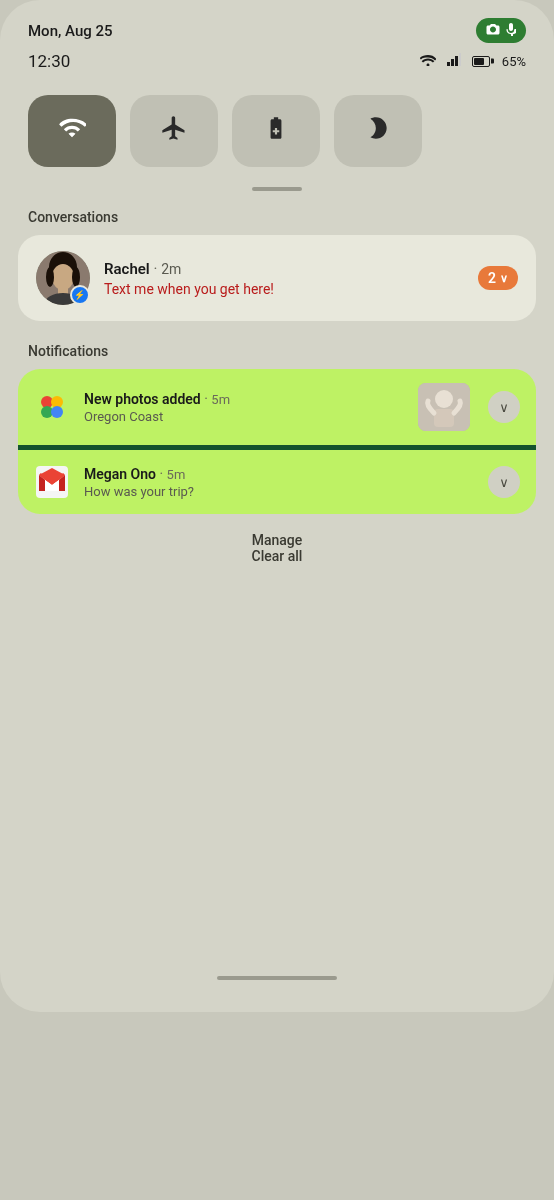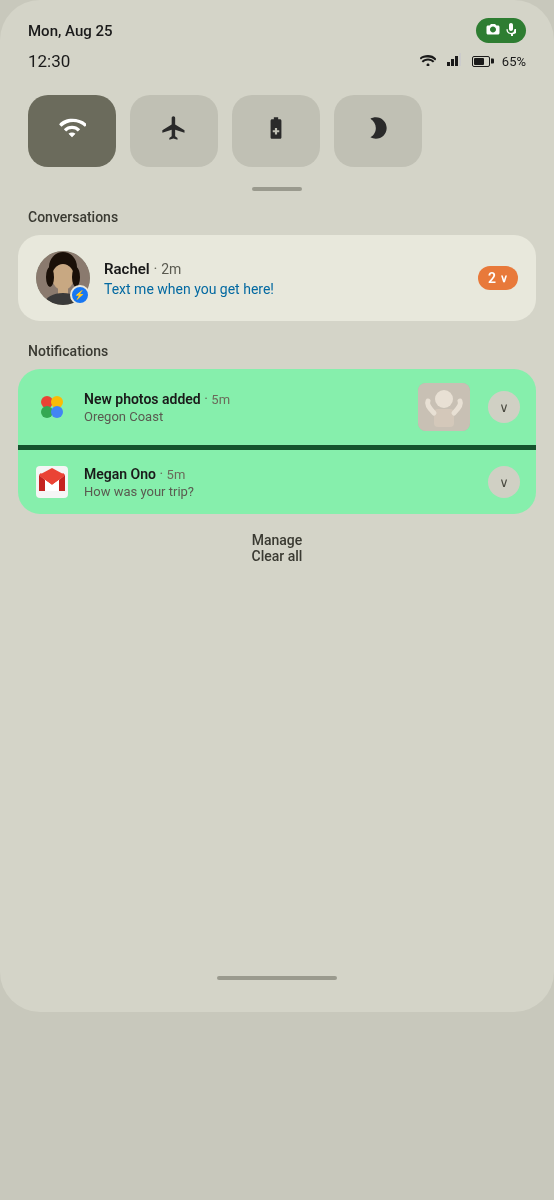--- a/index.html
+++ b/index.html
@@ -213,21 +213,21 @@
     }
 
     .card-time {
       font-size: 14px;
       font-weight: 400;
       color: #5a5a50;
     }
 
     .card-subtitle {
       font-size: 14px;
-      color: #0369a1;
+      color: #b91c1c;
     }
 
     .badge-pill {
       background: #e8793a;
       border-radius: 20px;
       padding: 4px 10px;
       display: flex;
       align-items: center;
       gap: 4px;
       color: white;
@@ -240,21 +240,21 @@
       font-size: 11px;
       color: white;
     }
 
     
     .notifications-section {
       margin-top: 22px;
     }
 
     .notif-group {
-      background: #86efac;
+      background: #bef264;
       border-radius: 22px;
       margin: 0 18px;
       overflow: hidden;
     }
 
     .notif-item {
       display: flex;
       align-items: center;
       gap: 14px;
       padding: 14px 16px;

